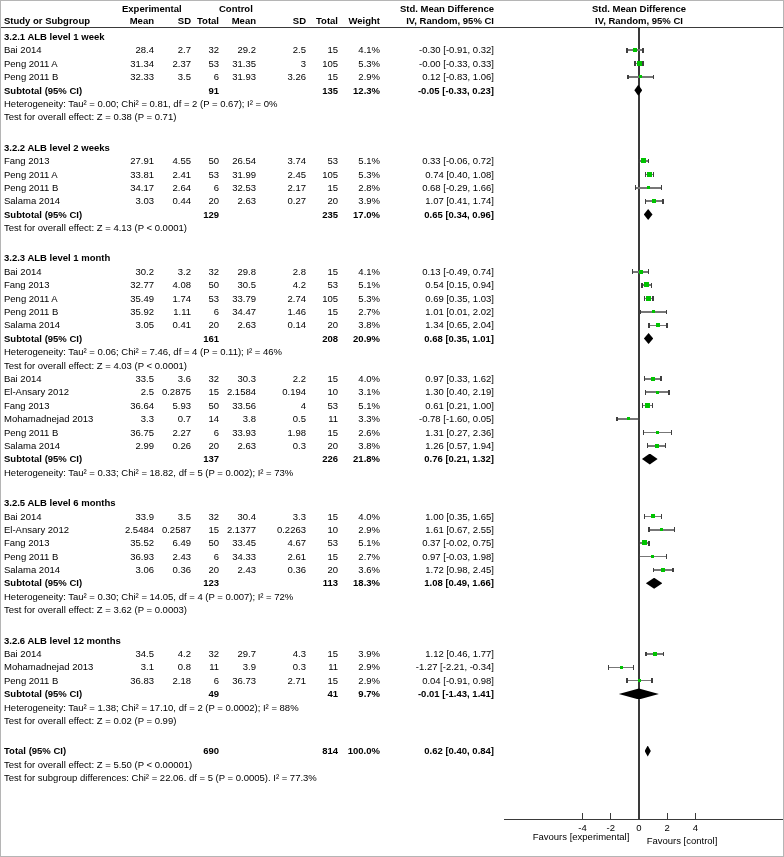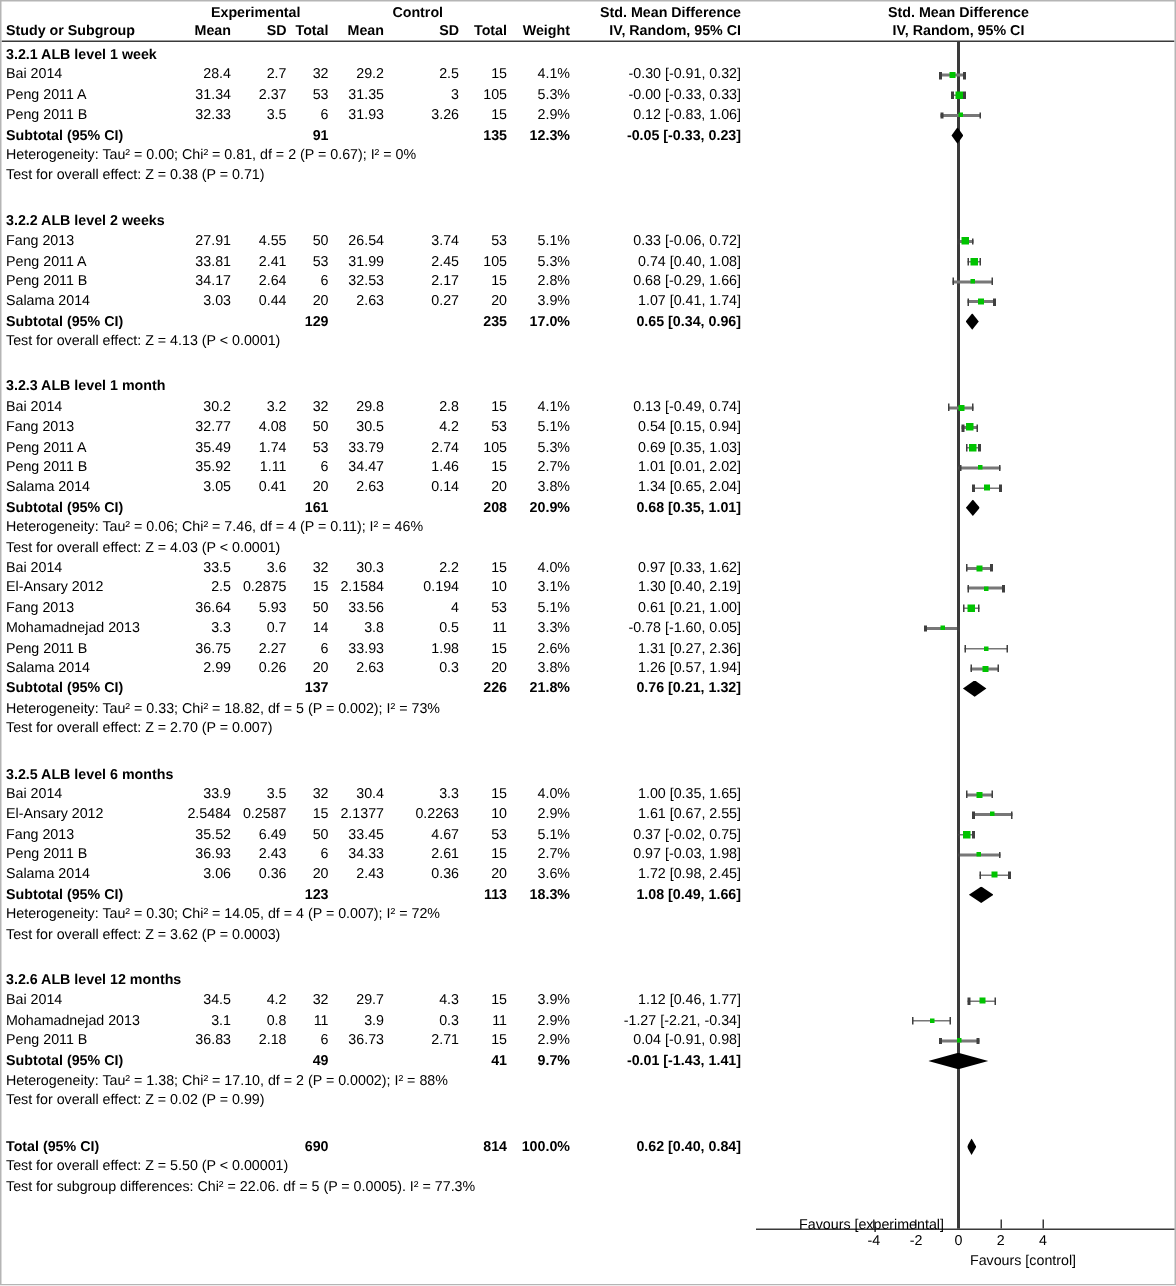--- a/index.html
+++ b/index.html
@@ -9,21 +9,21 @@
   .b{font-weight:bold}
   .tc{text-align:center}
   .hdr{padding-top:2px;border-bottom:1.4px solid #3a3a3a}
   .hrow{display:flex;height:12px;line-height:12px;white-space:nowrap}
   .hrow span{flex:none;box-sizing:border-box}
   .c-name{width:121px;padding-left:3px;text-align:left;flex:none;box-sizing:border-box}
   .c-m1{width:32px}.c-sd1{width:37px}.c-t1{width:28px}
   .c-m2{width:37px}.c-sd2{width:50px}.c-t2{width:32px}
   .c-w{width:42px}.c-ci{width:114px}
   .c-m1,.c-sd1,.c-t1,.c-m2,.c-sd2,.c-t2,.c-w,.c-ci{text-align:right;flex:none;box-sizing:border-box}
-  .c-grp{text-align:center;flex:none}.ge{width:97px}.gc{width:119px}
+  .c-grp{text-align:left;flex:none}.ge{width:97px}.gc{width:119px}
   .c-plot{position:relative;width:280px;margin-left:10px;flex:none}
   .pc{width:270px;text-align:center}
   #rows{position:relative;z-index:1;margin-top:2px}
   .row{display:flex;height:13.4px;line-height:13.4px;white-space:nowrap;position:relative}
   .row span{flex:none;box-sizing:border-box}
   .gap{margin-top:17px}
   .c-full{width:493px;padding-left:3px;text-align:left}
   .ci-line{position:absolute;height:1.6px;top:6.1px;background:#777}
   .cap{position:absolute;width:1.4px;height:4.8px;top:4.5px;background:#3f3f3f}
   .sq{position:absolute;background:#00c300}
@@ -449,23 +449,20 @@
         <span class="c-t2">226</span>
         <span class="c-w">21.8%</span>
         <span class="c-ci">0.76 [0.21, 1.32]</span>
         <div class="c-plot">
           <div class="dm" style="left: 137.961px; width: 15.651px; background: rgb(0, 0, 0);"></div>
         </div>
       </div>
       <div class="row">
         <span class="c-full">Heterogeneity: Tau² = 0.33; Chi² = 18.82, df = 5 (P = 0.002); I² = 73%</span>
       </div>
-      <div class="row">
-        <span class="c-full">Test for overall effect: Z = 2.70 (P = 0.007)</span>
-      </div>
       <div class="row b gap">
         <span class="c-full">3.2.5 ALB level 6 months</span>
       </div>
       <div class="row">
         <span class="c-name">Bai 2014</span>
         <span class="c-m1">33.9</span>
         <span class="c-sd1">3.5</span>
         <span class="c-t1">32</span>
         <span class="c-m2">30.4</span>
         <span class="c-sd2">3.3</span>
@@ -670,15 +667,15 @@
       <div class="tlab" style="left: 581.6px; top: 821px;">-4</div>
       <div class="tick" style="left: 609.2px; top: 812px; background: rgb(58, 58, 58);"></div>
       <div class="tlab" style="left: 609.8px; top: 821px;">-2</div>
       <div class="tick" style="left: 637.4px; top: 812px; background: rgb(58, 58, 58);"></div>
       <div class="tlab" style="left: 638px; top: 821px;">0</div>
       <div class="tick" style="left: 665.6px; top: 812px; background: rgb(58, 58, 58);"></div>
       <div class="tlab" style="left: 666.2px; top: 821px;">2</div>
       <div class="tick" style="left: 693.8px; top: 812px; background: rgb(58, 58, 58);"></div>
       <div class="tlab" style="left: 694.4px; top: 821px;">4</div>
     </div>
-  <div class="fav" id="favl" style="left: 580px; top: 810px;">Favours [experimental]</div>
+  <div class="fav" id="favl" style="left: 580px; top: 830px;">Favours [experimental]</div>
   <div class="fav" id="favr" style="left: 681px; top: 834px;">Favours [control]</div>
 </div>
 
 </body></html>

